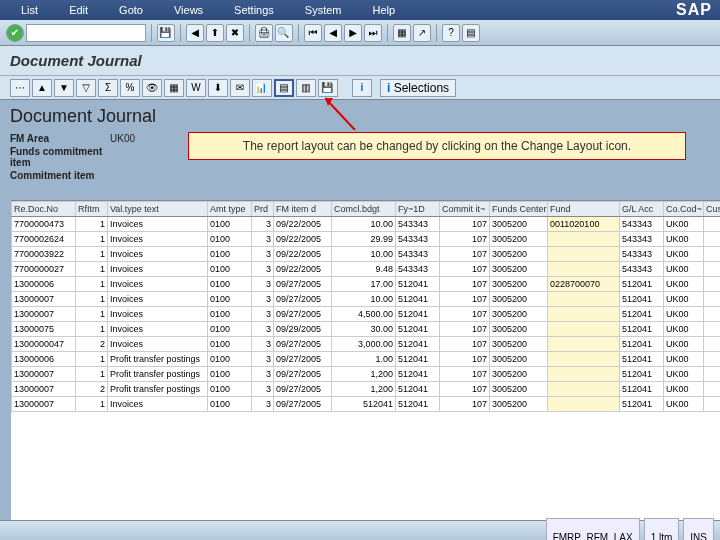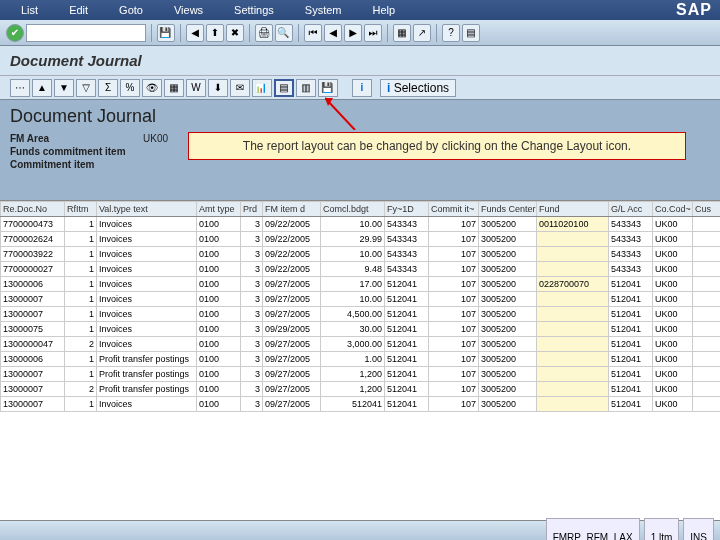--- a/index.html
+++ b/index.html
@@ -12,25 +12,25 @@
 .tb-btn.green { background: #4caf50; border-radius: 50%; color: #fff; }
 .tb-sep { width: 1px; height: 18px; background: #8a9ab0; margin: 0 3px; }
 .tb-input { height: 18px; width: 120px; border: 1px solid #8a9ab0; background: #fff; font-size: 11px; padding: 0 3px; }
 .header-title { background: #d4e4f0; padding: 6px 10px; font-size: 15px; font-weight: bold; font-style: italic; color: #333; border-bottom: 1px solid #aab; }
 .toolbar2 { background: #d4e4f0; height: 24px; display: flex; align-items: center; padding: 0 10px; gap: 2px; border-bottom: 1px solid #7a8a9a; }
 .tb2-btn { width: 20px; height: 18px; background: #e8f0f8; border: 1px solid #8a9ab0; display: inline-flex; align-items: center; justify-content: center; font-size: 10px; cursor: pointer; }
 .selections { margin-left: 6px; border: 1px solid #8a9ab0; height: 18px; line-height: 16px; padding: 0 6px; background: #e8f0f8; font-size: 12px; cursor: pointer; }
 .content { background: #9db5cc; padding: 6px 10px 0 10px; position: relative; height: 100px; }
 .doc-title { font-family: Arial; font-size: 18px; color: #222; margin-bottom: 6px; }
 .meta-row { display: flex; font-size: 10px; color: #222; margin-bottom: 2px; }
-.meta-label { width: 133px; font-weight: bold; }
+.meta-label { width: 100px; font-weight: bold; }
 .meta-val { width: 60px; }
 .callout { position: absolute; left: 188px; top: 32px; width: 498px; background: #fff6c8; border: 1px solid #c00; padding: 6px 10px; font-size: 12px; color: #333; text-align: center; }
 .arrow { position: absolute; left: 325px; top: -10px; }
-.table-wrap { background: #fff; border-top: 1px solid #888; height: 336px; overflow: hidden; }
+.table-wrap { background: #fff; border-top: 1px solid #888; height: 336px; overflow: hidden; margin-left: 11px; }
 table { border-collapse: collapse; width: 100%; font-size: 9px; table-layout: fixed; }
 th, td { border: 1px solid #ccc; padding: 1px 2px; height: 15px; white-space: nowrap; overflow: hidden; text-align: left; }
 th { background: #e4ecf4; font-weight: normal; color: #333; border-bottom: 1px solid #888; }
 td { background: #fff; }
 td.num { text-align: right; }
 td.yel { background: #fdf8d0; }
 tr.subtotal td { background: #fdf4a8; font-weight: bold; }
 tr.subtotal td.num { color: #000; }
 .statusbar { position: absolute; bottom: 0; left: 0; right: 0; height: 20px; background: linear-gradient(#d4e4f0,#b4c8dc); border-top: 1px solid #888; display: flex; align-items: center; font-size: 10px; padding: 0 6px; }
 .statusbar .sp { margin-left: auto; }

